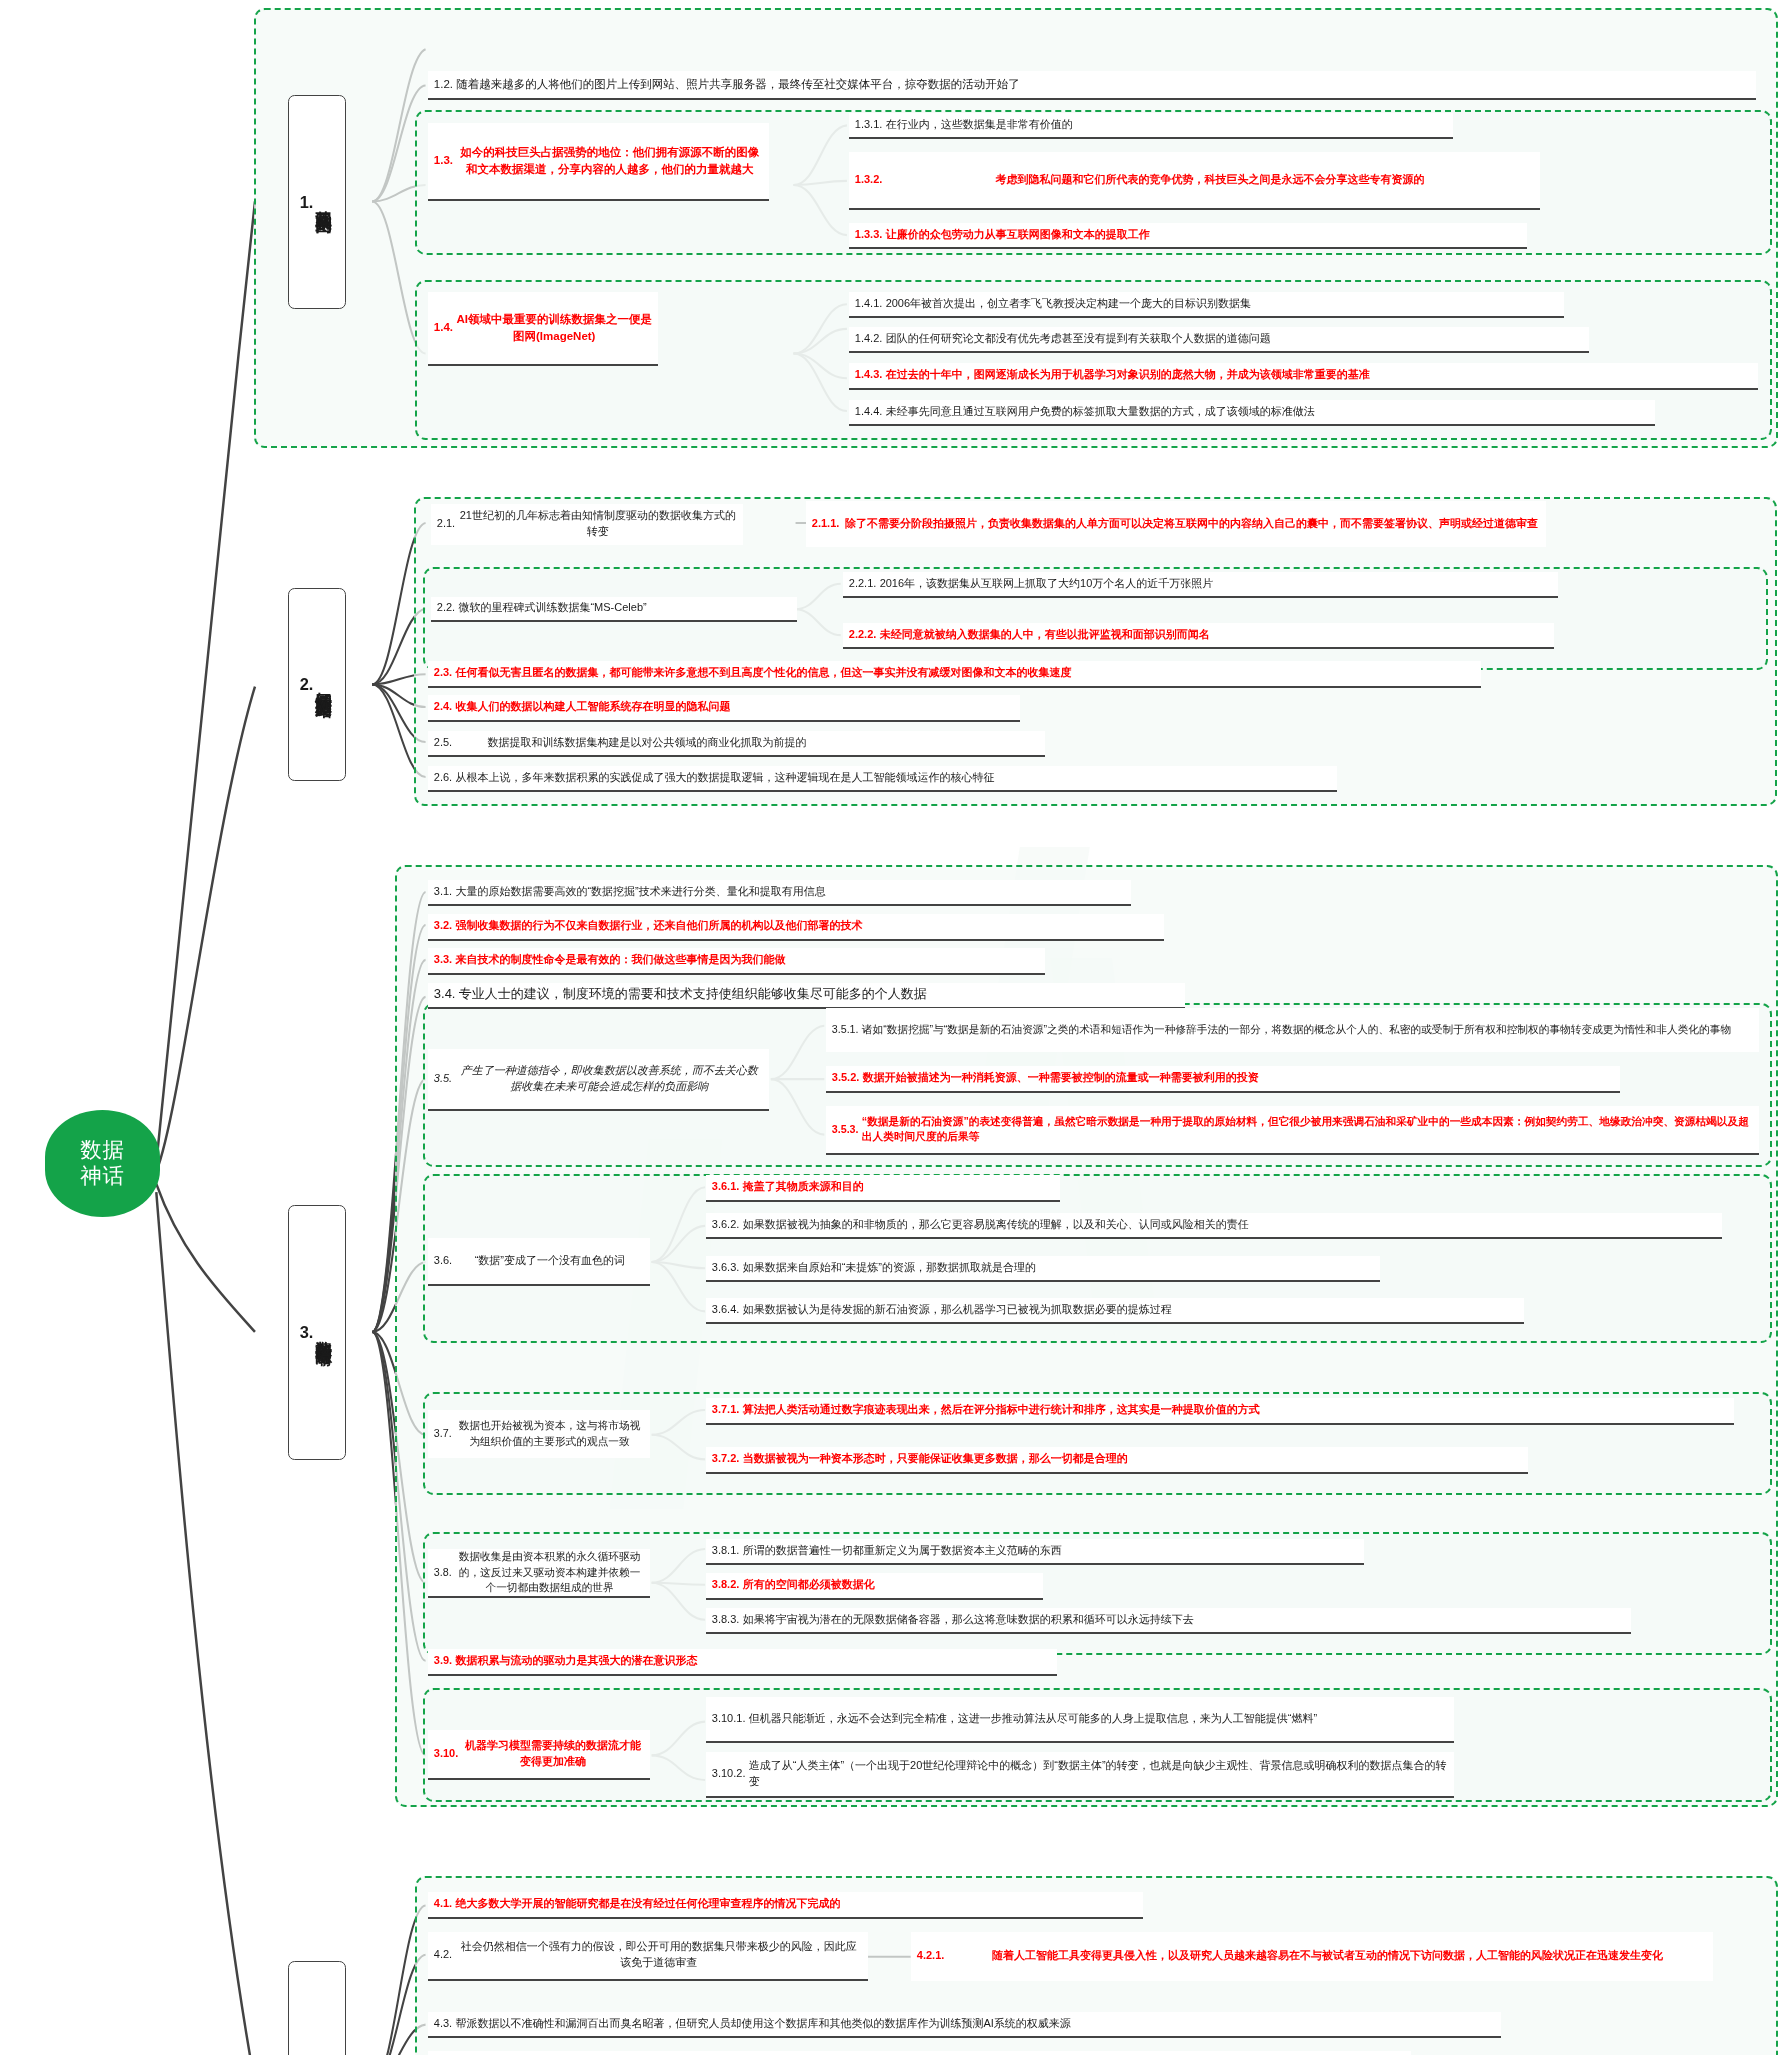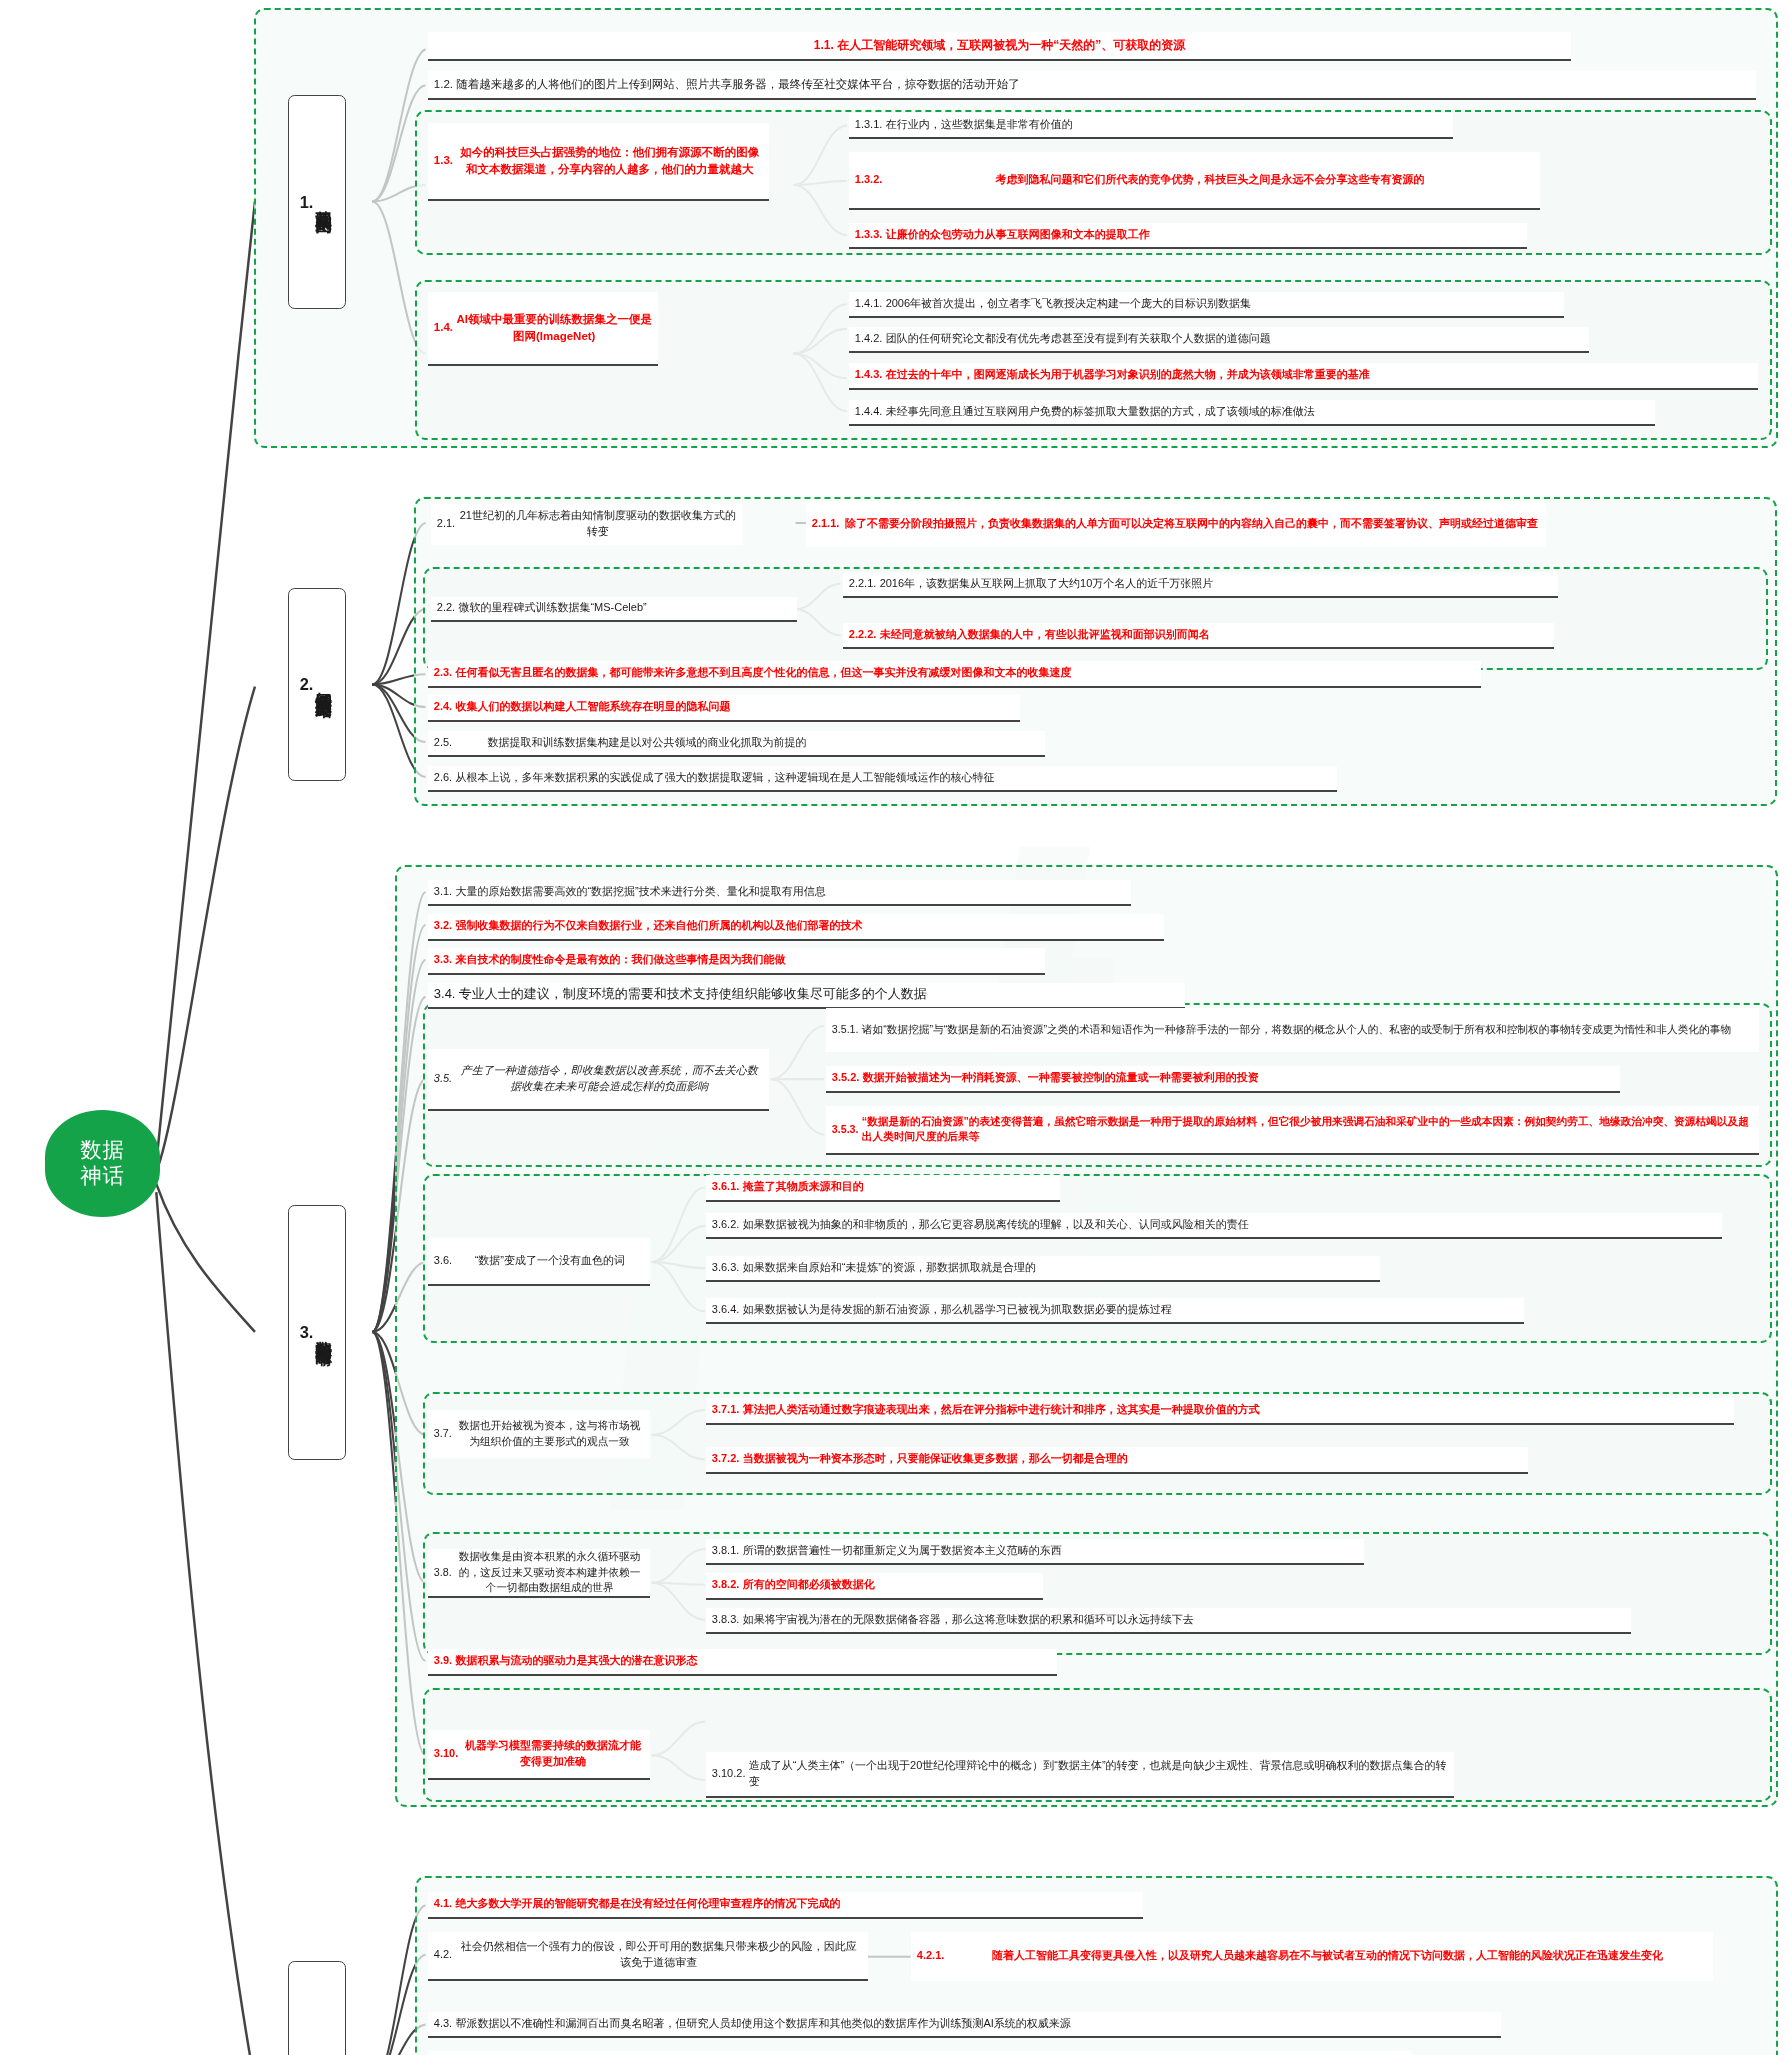--- a/index.html
+++ b/index.html
@@ -221,24 +221,20 @@
   <div class="group-box" style="left:423px;top:1532px;width:1349px;height:123px;"></div>
   <div class="group-box" style="left:423px;top:1688px;width:1349px;height:114px;"></div>
 
   <div class="group-box" style="left:415px;top:1876px;width:1363px;height:441px;"></div>
 
   <div class="branch-node" style="left:288px;top:95px;width:58px;height:214px;">
     <span class="branch-num">1.</span>
     <span class="branch-label">从互联网到图网</span>
   </div>
 
-  <div class="card red" style="left:428px;top:32px;width:1143px;height:29px;font-size:12px;justify-content:center;">
-    <span class="num">1.1.</span>
-    <span class="txt" style="flex:0 0 auto;">在人工智能研究领域，互联网被视为一种“天然的”、可获取的资源</span>
-  </div>
 
   <div class="card black" style="left:428px;top:71px;width:1328px;height:29px;font-size:11.5px;">
     <span class="num">1.2.</span>
     <span class="txt">随着越来越多的人将他们的图片上传到网站、照片共享服务器，最终传至社交媒体平台，掠夺数据的活动开始了</span>
   </div>
 
   <div class="card red wrap" style="left:428px;top:123px;width:341px;height:78px;font-size:11.5px;">
     <span class="num" style="align-self:center;">1.3.</span>
     <span class="txt">如今的科技巨头占据强势的地位：他们拥有源源不断的图像和文本数据渠道，分享内容的人越多，他们的力量就越大</span>
   </div>
@@ -441,20 +437,24 @@
   <div class="card red" style="left:428px;top:1649px;width:629px;height:27px;font-size:11px;">
     <span class="num">3.9.</span>
     <span class="txt">数据积累与流动的驱动力是其强大的潜在意识形态</span>
   </div>
 
   <div class="card red wrap" style="left:428px;top:1730px;width:222px;height:50px;font-size:11px;">
     <span class="num" style="align-self:center;">3.10.</span>
     <span class="txt">机器学习模型需要持续的数据流才能变得更加准确</span>
   </div>
 
+  <div class="card black wrap" style="left:706px;top:1697px;width:748px;height:46px;font-size:11px;">
+    <span class="num" style="align-self:center;">3.10.1.</span>
+    <span class="txt" style="text-align:left;">但机器只能渐近，永远不会达到完全精准，这进一步推动算法从尽可能多的人身上提取信息，来为人工智能提供“燃料”</span>
+  </div>
 
   <div class="card black wrap" style="left:706px;top:1752px;width:748px;height:46px;font-size:11px;">
     <span class="num" style="align-self:center;">3.10.2.</span>
     <span class="txt" style="text-align:left;">造成了从“人类主体”（一个出现于20世纪伦理辩论中的概念）到“数据主体”的转变，也就是向缺少主观性、背景信息或明确权利的数据点集合的转变</span>
   </div>
 
   <div class="branch-node" style="left:288px;top:1961px;width:58px;height:247px;">
     
     
   </div>

